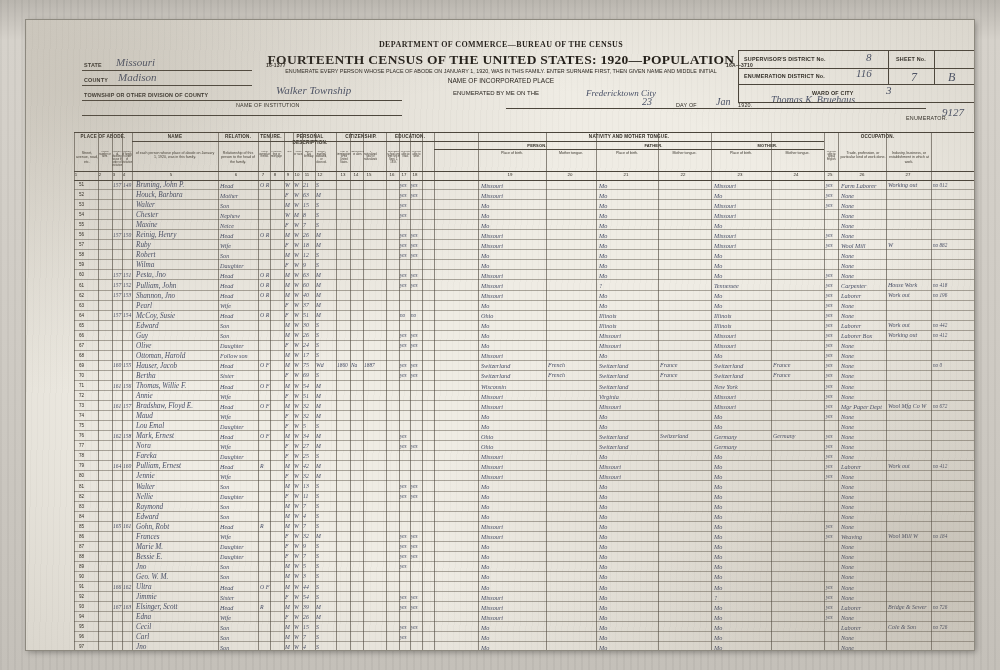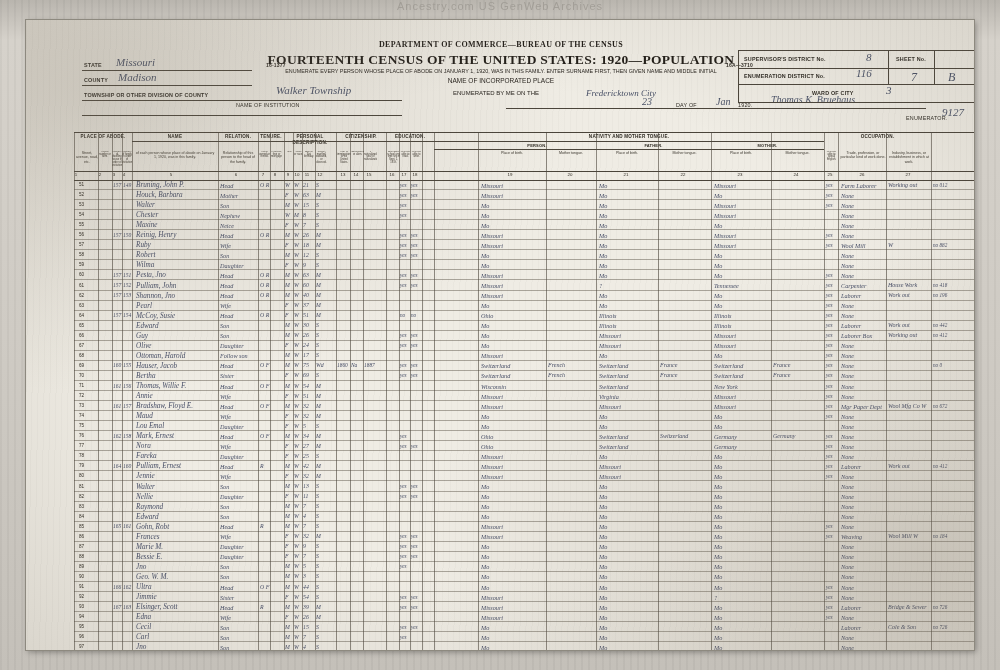--- a/index.html
+++ b/index.html
@@ -95,21 +95,20 @@
   .cellhw{
     position:absolute;color:#2c3553;font-style:italic;
     font-family:"Liberation Serif",serif;white-space:nowrap;opacity:.88;
   }
 </style>
 </head>
 <body>
 
 <div id="scan">
 
-  <div id="watermark">Ancestry.com  US GenWeb Archives</div>
 
   <div id="page">
 
     <div id="hdr">
       <div class="lbl b" style="left:240px;top:42px;font-size:5px;">16-1377</div>
       <div class="lbl b" style="left:700px;top:42px;font-size:5px;">16A—3710</div>
       <div class="title t1">DEPARTMENT OF COMMERCE—BUREAU OF THE CENSUS</div>
       <div class="title t2">FOURTEENTH CENSUS OF THE UNITED STATES: 1920—POPULATION</div>
       <div class="title t3">ENUMERATE EVERY PERSON WHOSE PLACE OF ABODE ON JANUARY 1, 1920, WAS IN THIS FAMILY. ENTER SURNAME FIRST, THEN GIVEN NAME AND MIDDLE INITIAL</div>
       <div class="title t4">NAME OF INCORPORATED PLACE</div>

